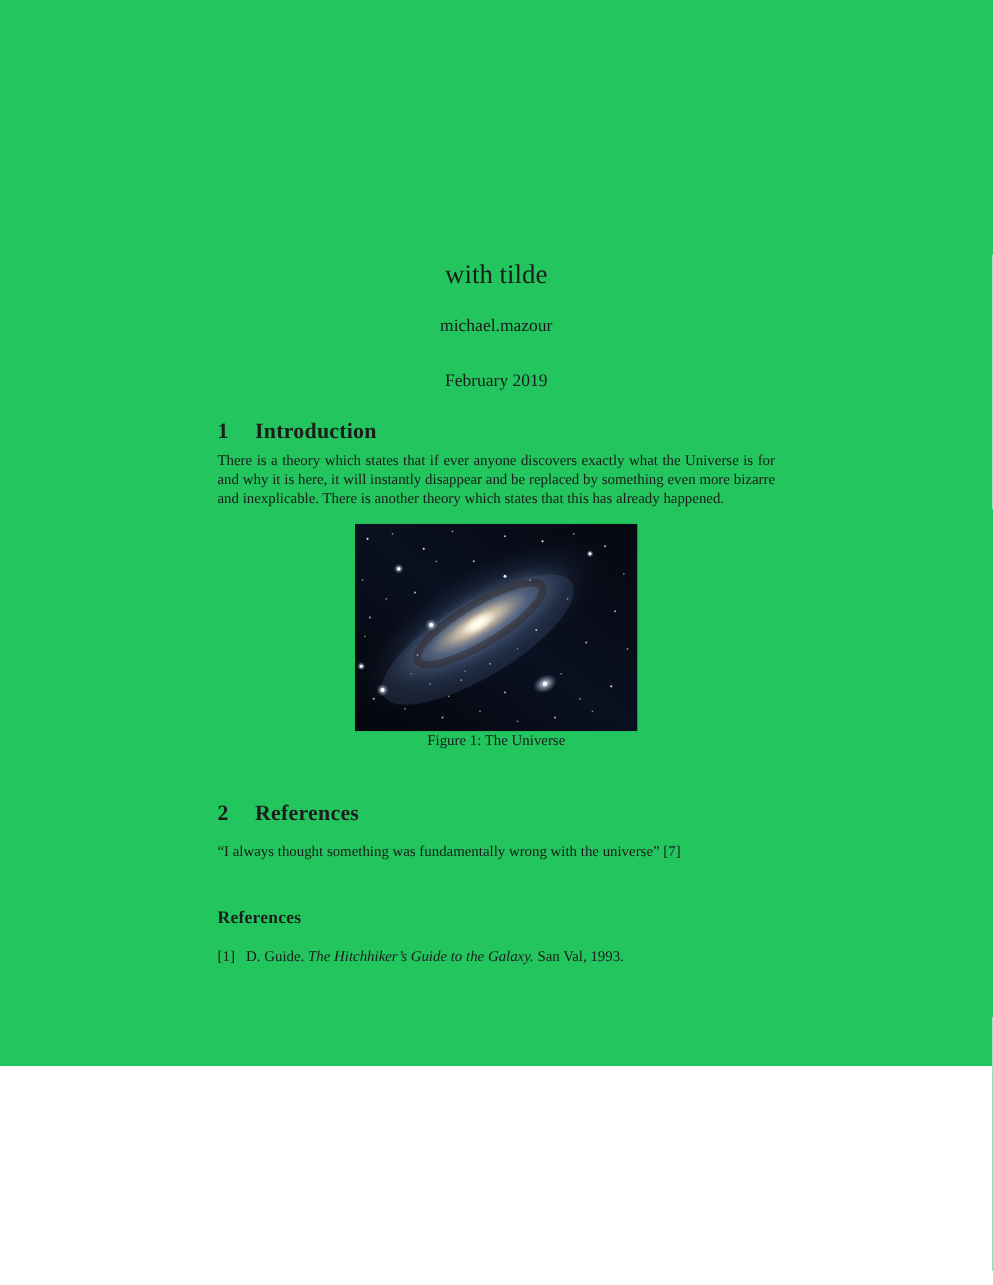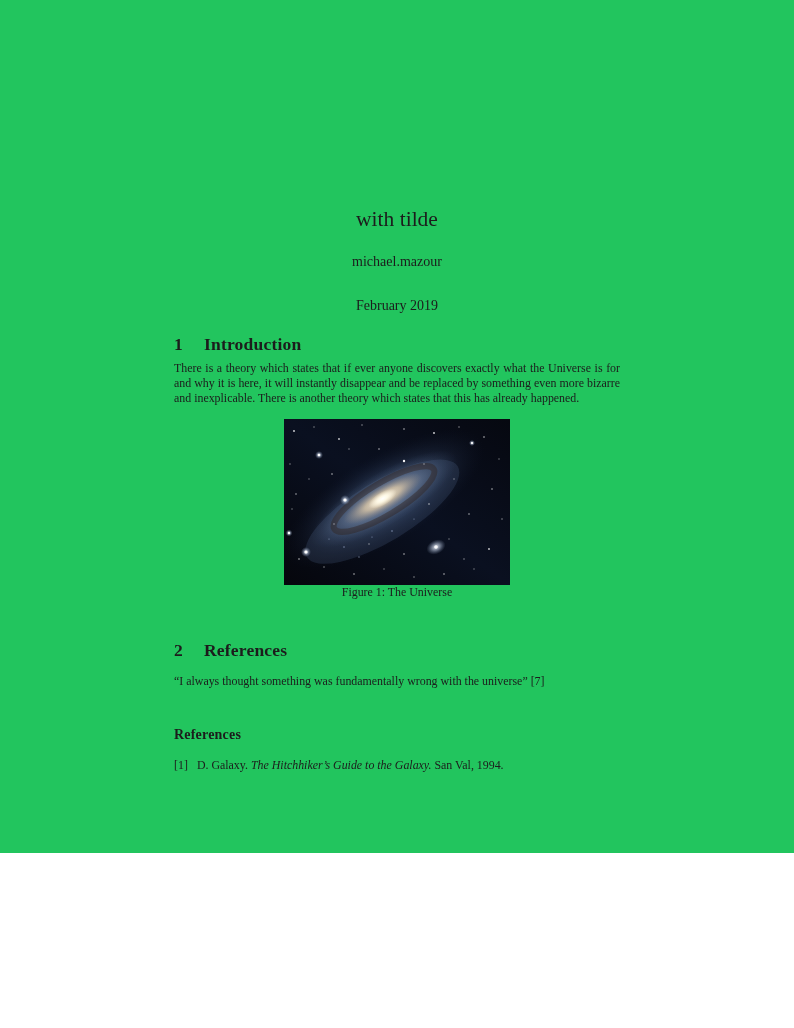--- a/index.html
+++ b/index.html
@@ -230,23 +230,23 @@
       <span>References</span>
     </div>
 
     <div class="quote-par">“I always thought something was fundamentally wrong with the universe” [7]</div>
 
     <div class="h-references">References</div>
 
     <div class="ref-entry">
       <span class="ref-label">[1]</span>
       <span class="ref-text">
-        <span>D. Galaxy.</span>
+        <span>D. Guide.</span>
         <i>The Hitchhiker’s Guide to the Galaxy.</i>
-        <span>San Val, 1994.</span>
+        <span>San Val, 1993.</span>
       </span>
     </div>
 
   </div>
 
   <div class="page-number">1</div>
 
 </div>
 
 </body></html>

